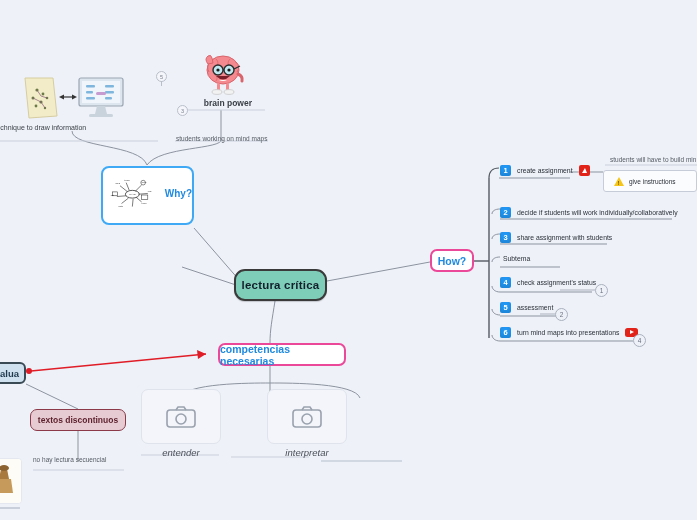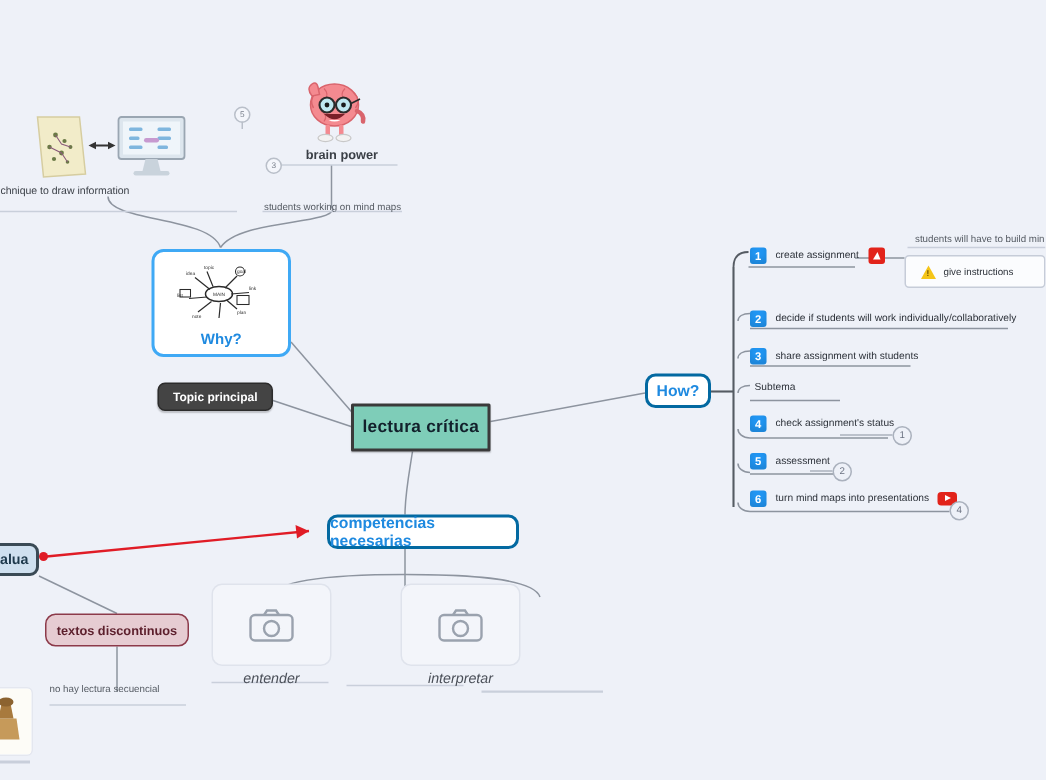--- a/index.html
+++ b/index.html
@@ -10,29 +10,29 @@
     position:relative;
   }
   #canvas{position:absolute;inset:0;}
   svg.edges{position:absolute;left:0;top:0;width:697px;height:520px;pointer-events:none;}
 
   .node{position:absolute;box-sizing:border-box;}
 
   
   .central{
     left:234px;top:269px;width:93px;height:32px;
-    background:#7ecdb8;border:2px solid #3a3a3a;border-radius:1px;
+    background:#7ecdb8;border:2px solid #3a3a3a;border-radius:11px;
     display:flex;align-items:center;justify-content:center;
     font-size:11.5px;font-weight:bold;color:#12202b;letter-spacing:.2px;
     box-shadow:0 1px 1px rgba(0,0,0,.18);
   }
 
   
   .bluebox{
-    background:#ffffff;border:2px solid #0369a1;border-radius:7px;
+    background:#ffffff;border:2px solid #ec4899;border-radius:7px;
     display:flex;align-items:center;justify-content:center;
     font-size:10.5px;font-weight:bold;color:#1f8ae0;
   }
   .n-how{left:430px;top:249px;width:44px;height:23px;}
   .n-comp{left:206px;top:343px;width:128px;height:23px;margin-left:12px;}
 
   
   .n-topic{
     left:105px;top:255px;width:77px;height:19px;
     background:#444444;border:1px solid #2c2c2c;border-radius:5px;
@@ -69,21 +69,21 @@
   .imgcard .frame{
     background:#ffffff;border:2px solid #3fa9f5;border-radius:8px;
     box-sizing:border-box;overflow:hidden;position:relative;
   }
   .imgcard .caption{
     text-align:center;font-size:10px;font-weight:bold;color:#1f8ae0;
   }
 
   
   .n-why{left:101px;top:166px;width:93px;height:72px;}
-  .n-why .frame{width:93px;height:72px;display:flex;flex-direction:column;
+  .n-why .frame{width:93px;height:59px;display:flex;flex-direction:row;
     align-items:center;justify-content:flex-end;padding-bottom:3px;}
   .n-why .caption{margin-bottom:1px;}
 
   
   .phcard{position:absolute;font-style:italic;}
   .phcard .box{
     background:#f3f5fa;border:1px solid #dfe3ec;border-radius:7px;
     width:78px;height:53px;display:flex;align-items:center;justify-content:center;
   }
   .phcard .cap{
@@ -336,21 +336,20 @@
         <g stroke="#2b2b2b" stroke-width="0.7" fill="none">
           <rect x="12" y="20" width="7" height="5"></rect>
           <rect x="50" y="24" width="8" height="6"></rect>
           <circle cx="52" cy="8" r="3"></circle>
         </g>
       </svg>
       <div class="caption">Why?</div>
     </div>
   </div>
 
-  <div class="node n-topic">Topic principal</div>
 
   <div class="node central">lectura crítica</div>
 
   <div class="node bluebox n-how">How?</div>
 
   <div class="node bluebox n-comp">competencias necesarias</div>
 
   <div class="node n-evalua">alua</div>
 
   <div class="node n-textos">textos discontinuos</div>

